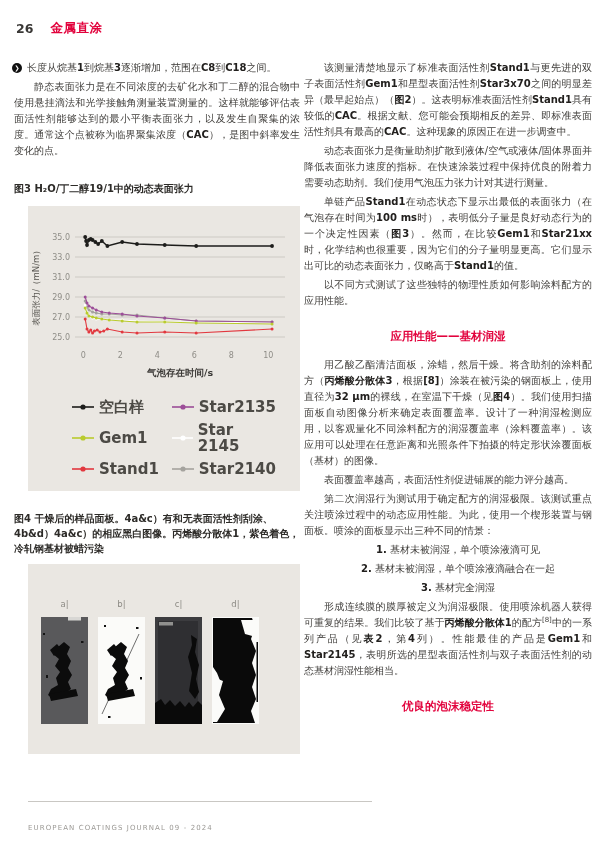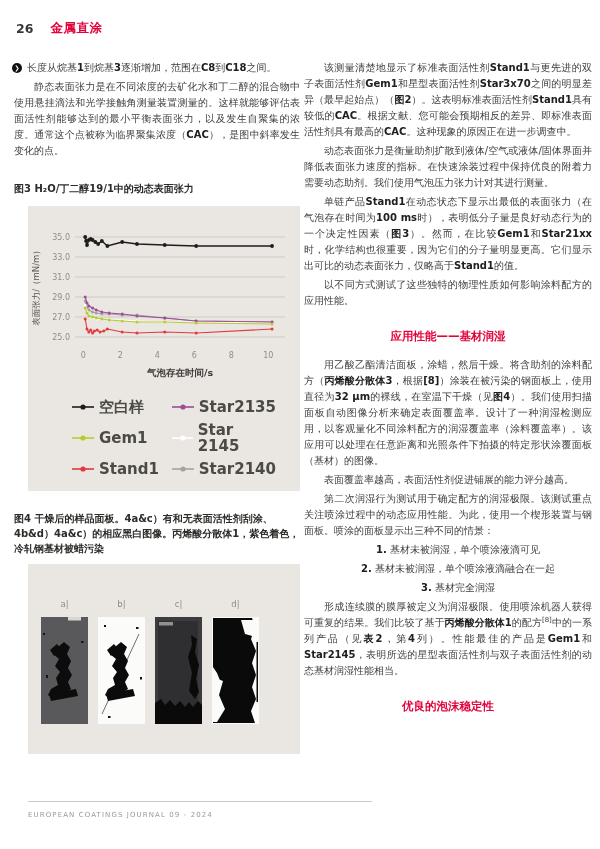--- a/index.html
+++ b/index.html
@@ -39,21 +39,21 @@
   
   .fig4box{margin-top:8px;padding:32px 0 30px 0;}
   .panel-labels{display:flex;justify-content:flex-start;padding-left:13px;gap:0;margin-bottom:5px;}
   .panel-labels span{width:47px;margin-right:10px;text-align:center;font-size:8.5px;color:#8d8b85;}
   .panels{display:flex;padding-left:13px;}
   .panels svg{margin-right:10px;display:block;}
   
   .red-heading{font-size:11.5px;font-weight:bold;text-align:center;margin:19px 0 13px 0;line-height:16px;}
   .list-item{margin:0;text-indent:2em;text-align:center;}
   
-  .footer{position:absolute;left:28px;top:801px;width:344px;border-top:1px solid #c9c7c3;}
+  .footer{position:absolute;left:28px;top:801px;width:344px;border-top:1px solid #c9c7c3;padding-top:13px;}
   .footer span{font-size:7px;letter-spacing:1.1px;color:#9b9995;}
 </style>
 </head>
 <body>
 
 <div class="page">
 
   <div class="header">
     <span class="pagenum">26</span>
     <span class="section-title accent" style="color: rgb(226, 3, 61);">金属直涂</span>

